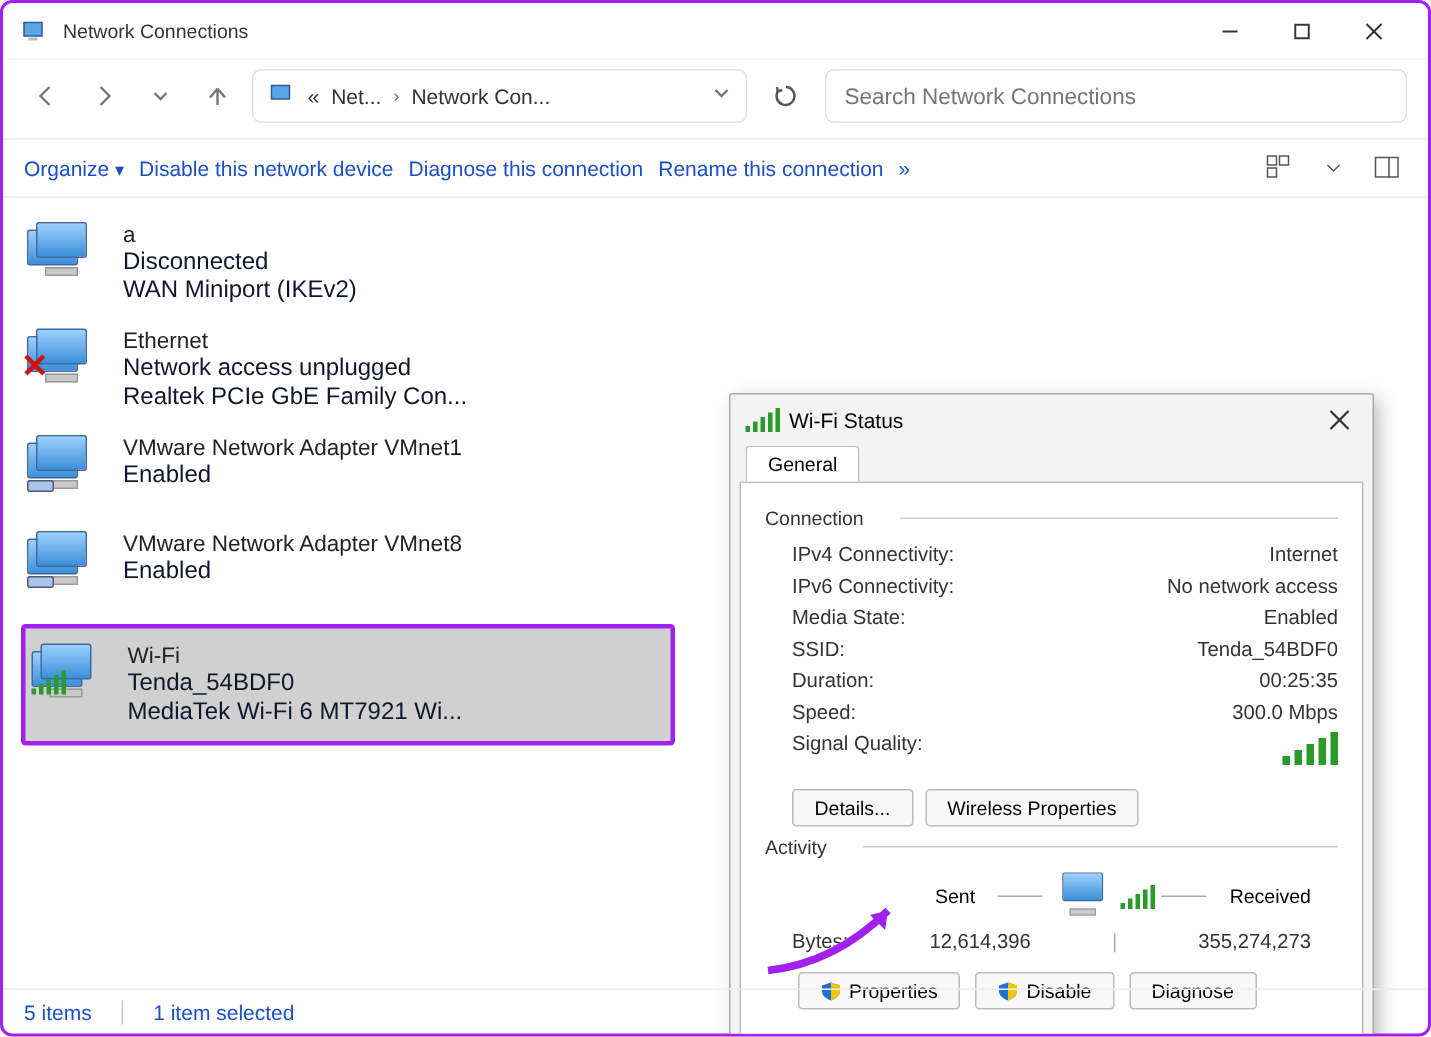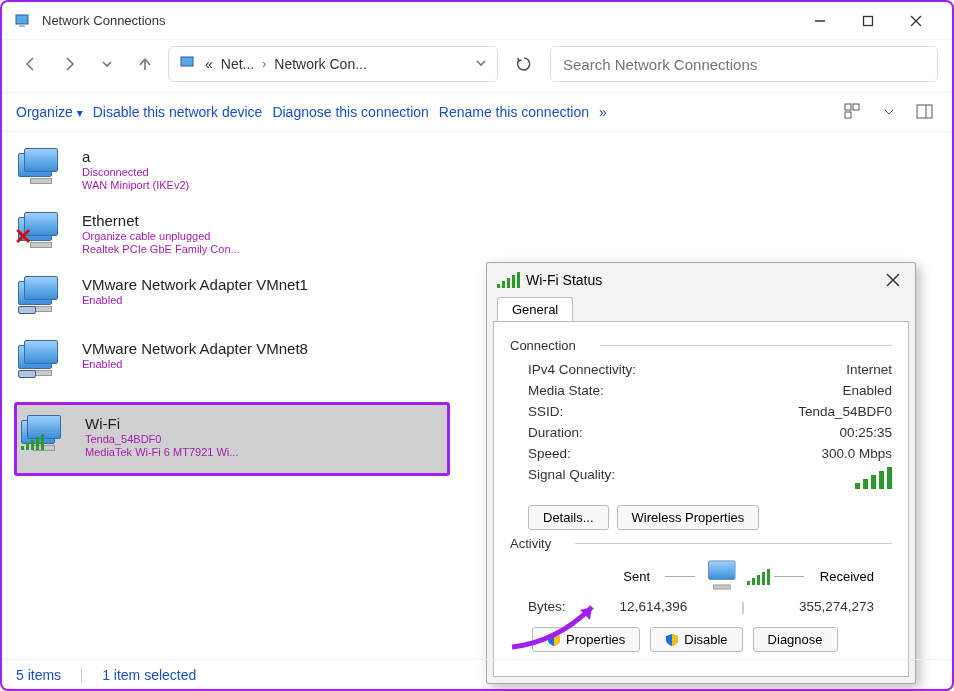--- a/index.html
+++ b/index.html
@@ -29,21 +29,21 @@
 .cmdbar .viewbtn { width:26px; height:26px; display:flex; align-items:center; justify-content:center; color:#555; }
 .cmdbar .chev { font-size:12px; color:#1a4fc5; }
 
 
 .content { display:flex; height: calc(100% - 38px - 52px - 40px - 30px); position:relative; }
 .list { padding:8px 12px; flex:0 0 460px; }
 .item { display:flex; gap:10px; padding:8px 4px; border-radius:3px; }
 .item .icon { width:54px; height:48px; position:relative; flex-shrink:0; }
 .item .texts { display:flex; flex-direction:column; gap:1px; }
 .item .name { font-size:15px; color:#222; }
-.item .sub { font-size:11px; color:#a21caf; }
+.item .sub { font-size:16px; color:#0f172a; }
 .item.selected { background:#d0d0d0; border:3px solid #a020f0; margin:6px 0; padding:10px 4px; }
 .arrow-annotation { position:absolute; left:500px; top:590px; pointer-events:none; }
 
 
 .dialog { position:absolute; right:36px; top:130px; width:430px; background:#f3f3f3; border:1px solid #aaa; box-shadow: 4px 4px 12px rgba(0,0,0,.25); border-radius:2px; }
 .dialog .dlg-title { display:flex; align-items:center; height:34px; padding:0 10px; gap:6px; }
 .dialog .dlg-title .t { font-size:14px; flex:1; }
 .dialog .dlg-title .close { width:24px; height:24px; display:flex; align-items:center; justify-content:center; }
 .tabstrip { display:flex; align-items:flex-end; padding:0 10px; }
 .tab { background:#fff; border:1px solid #bbb; border-bottom:0; padding:4px 14px; font-size:13px; border-radius:3px 3px 0 0; }
@@ -208,21 +208,21 @@
       <div class="icon">
         <div class="mon double">
             <div class="screen2"></div>
             <div class="screen"></div>
             <div class="base"></div>
             <span class="overlay-x">✕</span>
           </div>
       </div>
       <div class="texts">
         <div class="name">Ethernet</div>
-        <div class="sub">Organize cable unplugged</div>
+        <div class="sub">Network access unplugged</div>
         <div class="sub">Realtek PCIe GbE Family Con...</div>
       </div>
     </div>
 
     <div class="item">
       <div class="icon">
         <div class="mon double">
             <div class="screen2"></div>
             <div class="screen"></div>
             <div class="base"></div>
@@ -297,20 +297,24 @@
     <div class="dlg-body">
       <div class="group-label">
           <span>Connection</span>
           <div class="line"></div>
         </div>
       <div class="row">
           <span class="k">IPv4 Connectivity:</span>
           <span class="v">Internet</span>
         </div>
       <div class="row">
+          <span class="k">IPv6 Connectivity:</span>
+          <span class="v">No network access</span>
+        </div>
+      <div class="row">
           <span class="k">Media State:</span>
           <span class="v">Enabled</span>
         </div>
       <div class="row">
           <span class="k">SSID:</span>
           <span class="v">Tenda_54BDF0</span>
         </div>
       <div class="row">
           <span class="k">Duration:</span>
           <span class="v">00:25:35</span>

